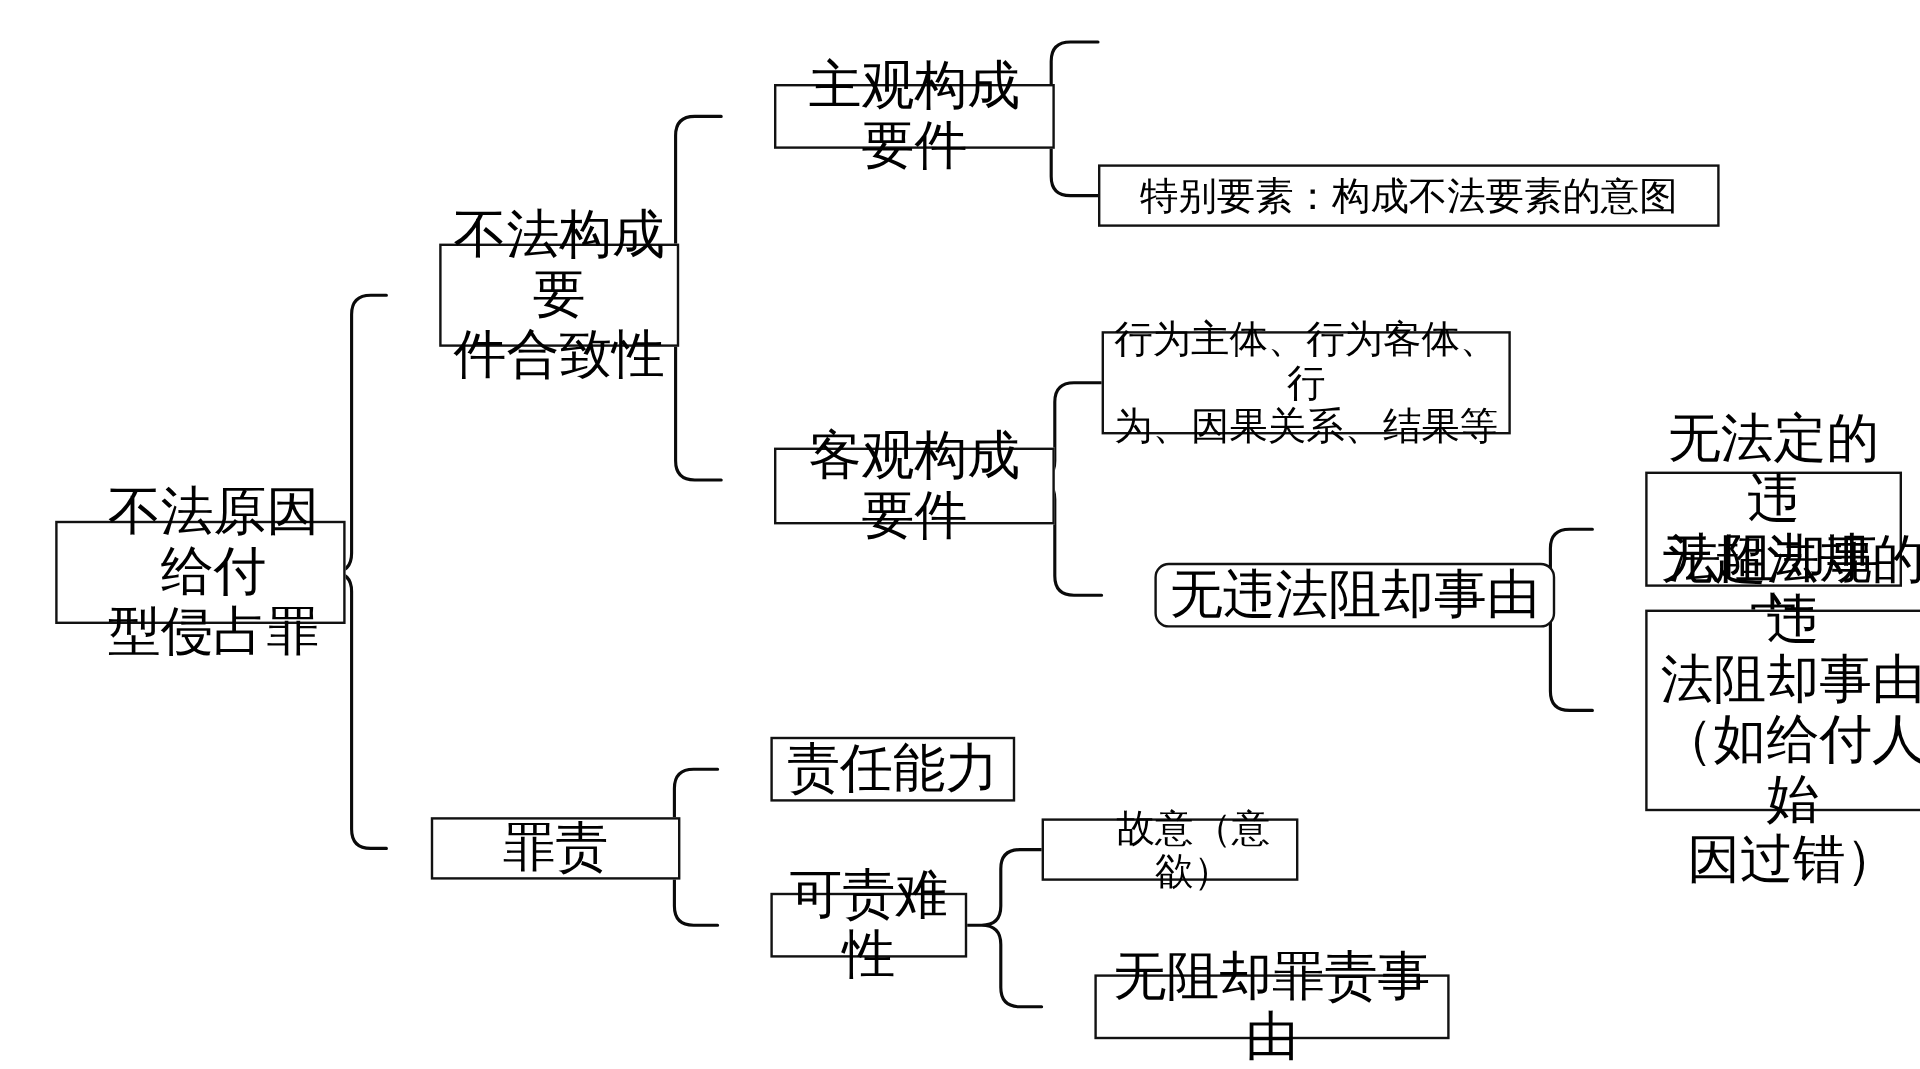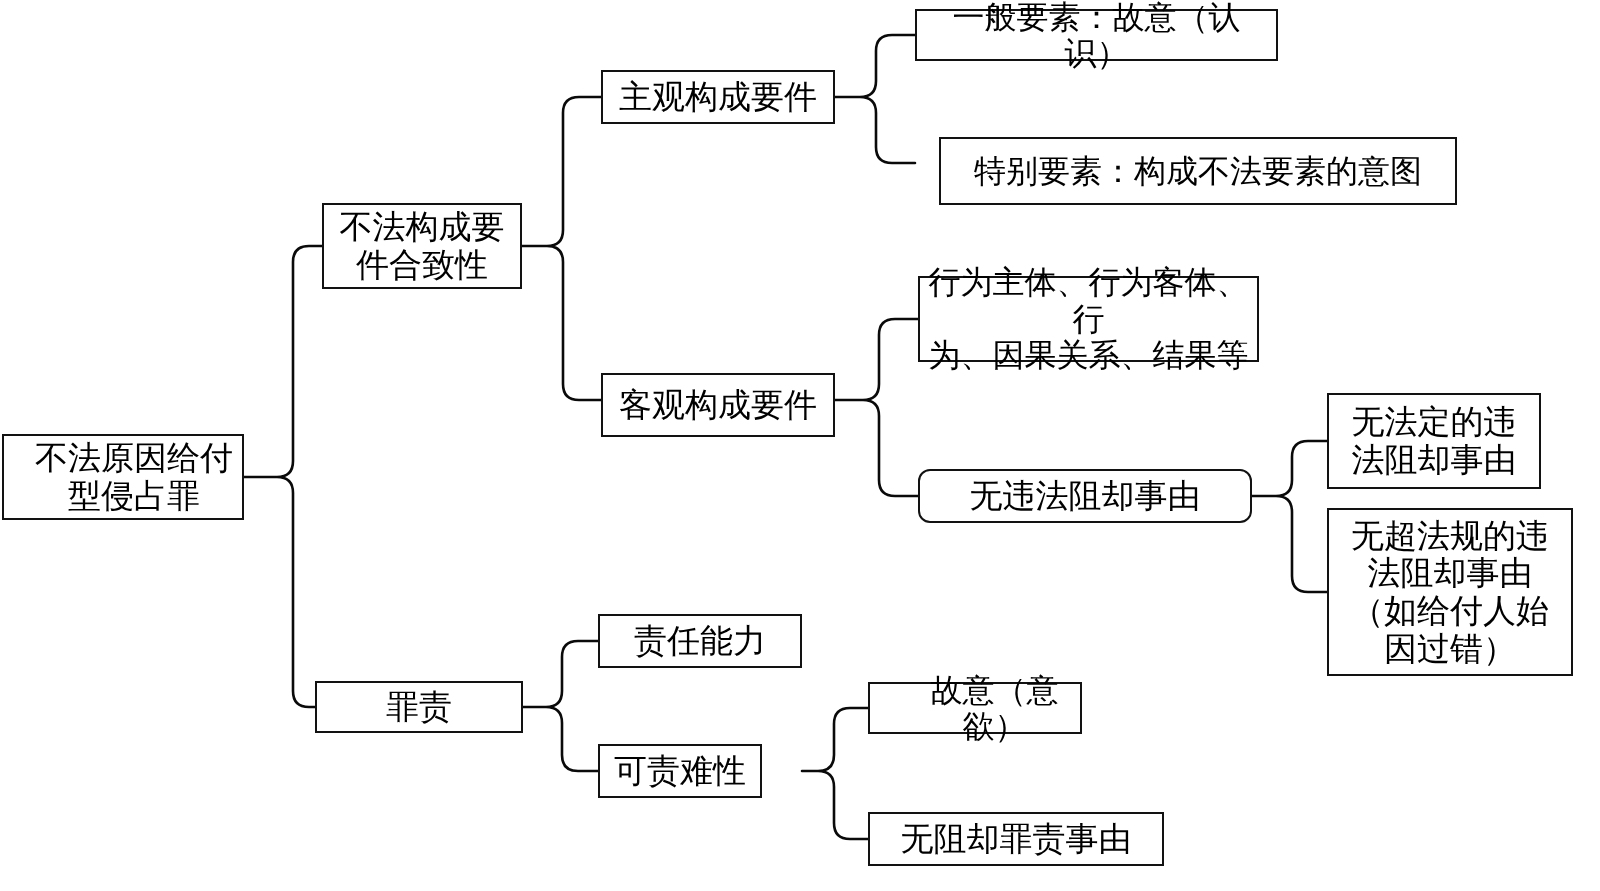--- a/index.html
+++ b/index.html
@@ -42,21 +42,21 @@
     line-height: 1.14;
     padding: 1px 6px;
     font-weight: 400;
   }
   .node .node-text {
     display: block;
     width: 100%;
     white-space: pre-line;
   }
   .fs-32 { font-size: 32px; }
-  .fs-33 { font-size: 33px; }
+  .fs-33 { font-size: 44px; margin-left: 44px; }
 </style>
 </head>
 <body>
 
 <div id="diagram-root">
 
   <svg id="connector-layer" viewBox="0 0 1600 891" width="1600" height="891" xmlns="http://www.w3.org/2000/svg" aria-hidden="true">
       <path d="M 244 477 L 277 477 Q 293 477 293 461 L 293 262 Q 293 246 309 246 L 322 246 M 244 477 L 277 477 Q 293 477 293 493 L 293 691 Q 293 707 309 707 L 322 707"></path>
       <path d="M 522 246 L 547 246 Q 563 246 563 230 L 563 113 Q 563 97 579 97 L 601 97 M 522 246 L 547 246 Q 563 246 563 262 L 563 384 Q 563 400 579 400 L 601 400"></path>
       <path d="M 835 97 L 860 97 Q 876 97 876 81 L 876 51 Q 876 35 892 35 L 915 35 M 835 97 L 860 97 Q 876 97 876 113 L 876 147 Q 876 163 892 163 L 915 163"></path>
@@ -82,24 +82,21 @@
     </div>
   <div class="node fs-33" style="left: 601px; top: 373px; width: 234px; height: 64px;">
       <span class="node-text">客观构成要件</span>
     </div>
   <div class="node fs-33" style="left: 598px; top: 614px; width: 204px; height: 54px;">
       <span class="node-text">责任能力</span>
     </div>
   <div class="node fs-33" style="left: 598px; top: 744px; width: 164px; height: 54px;">
       <span class="node-text">可责难性</span>
     </div>
-  <div class="node fs-32" style="left: 915px; top: 9px; width: 363px; height: 52px;">
-      <span class="node-text">一般要素：故意（认识）</span>
-    </div>
-  <div class="node fs-32" style="left: 915px; top: 137px; width: 518px; height: 68px; margin-left: 24px;">
+  <div class="node fs-32" style="left: 915px; top: 137px; width: 518px; height: 52px;">
       <span class="node-text">特别要素：构成不法要素的意图</span>
     </div>
   <div class="node fs-32" style="left: 918px; top: 276px; width: 341px; height: 86px;">
       <span class="node-text">行为主体、行为客体、行
 为、因果关系、结果等</span>
     </div>
   <div class="node fs-33" style="left: 918px; top: 469px; width: 334px; height: 54px; border-radius: 12px;">
       <span class="node-text">无违法阻却事由</span>
     </div>
   <div class="node fs-33" style="left: 1327px; top: 393px; width: 214px; height: 96px;">

